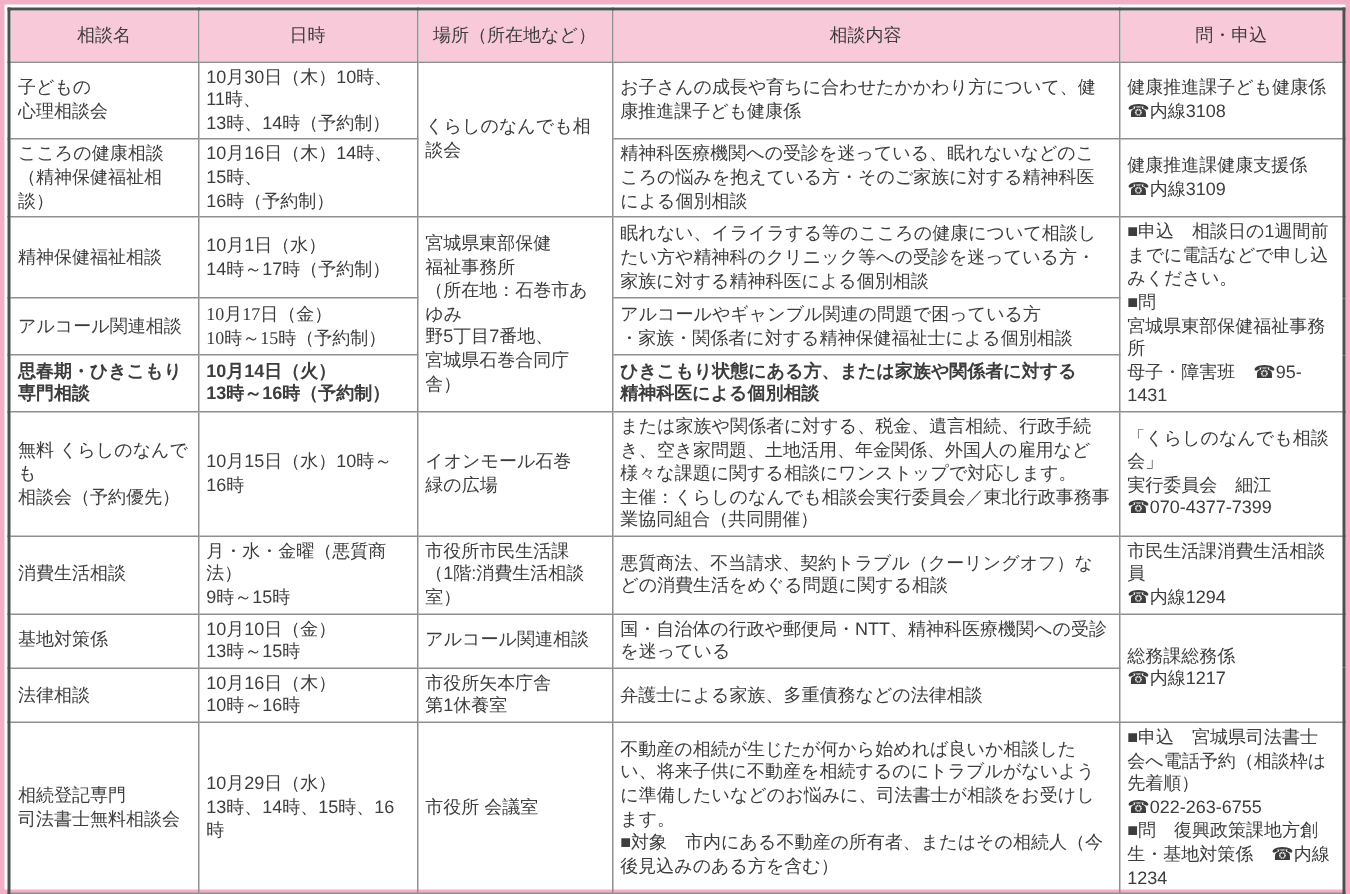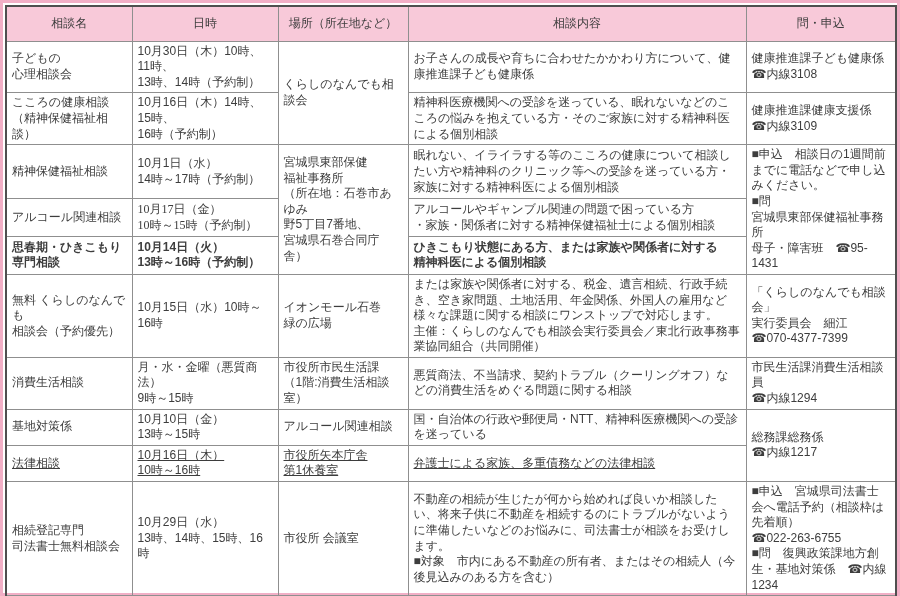--- a/index.html
+++ b/index.html
@@ -54,21 +54,21 @@
   col.c-content{width:338px;}
   col.c-contact{width:150px;}
   tbody tr:nth-child(1){height:34px;padding-left:16px;}
   tbody tr:nth-child(2){height:35px;}
   tbody tr:nth-child(3){height:35px;}
   tbody tr:nth-child(4){height:35px;font-family:Liberation Serif, serif;}
   tbody tr:nth-child(5){height:35px;font-weight:bold;}
   tbody tr:nth-child(6){height:58px;}
   tbody tr:nth-child(7){height:37px;}
   tbody tr:nth-child(8){height:35px;}
-  tbody tr:nth-child(9){height:26px;text-decoration:underline;}
+  tbody tr:nth-child(9){height:26px;}
   tbody tr:nth-child(10){height:70px;}
   tbody tr:nth-child(11){height:60px;}
   tbody tr:nth-child(12){height:70px;}
   tbody tr:nth-child(13){height:36px;}
 </style>
 </head>
 <body>
 
 <div class="page-frame"></div>
 

